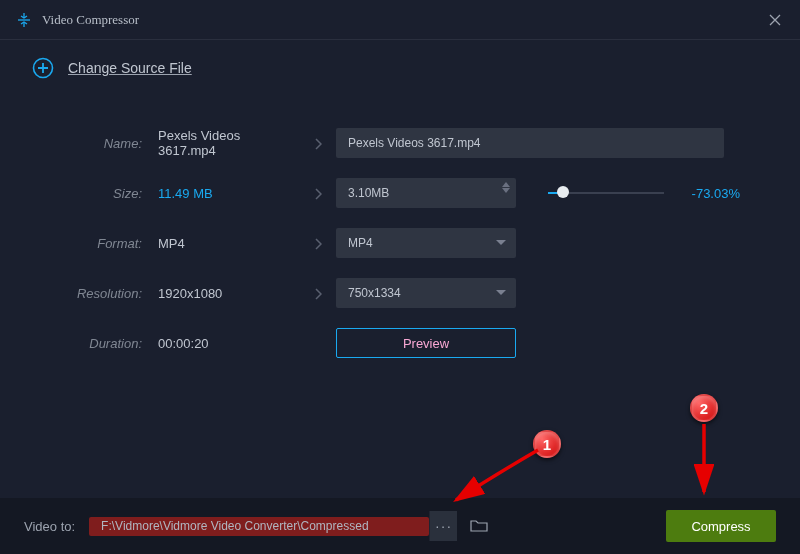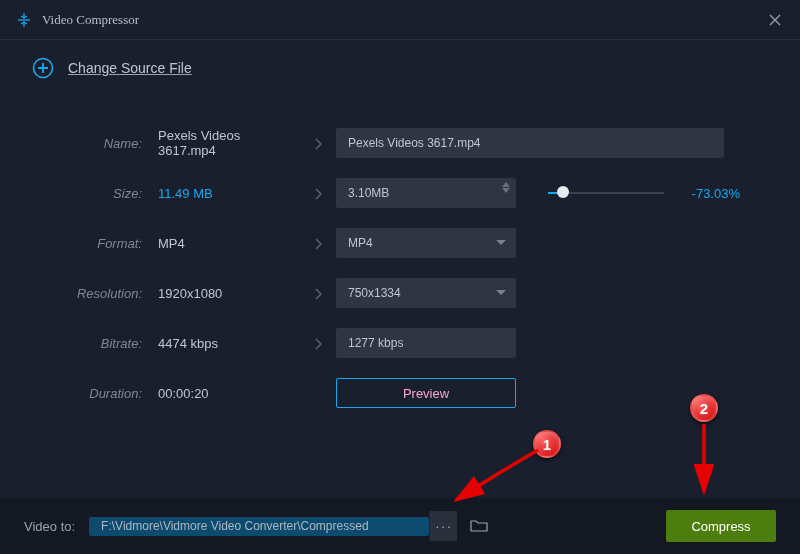--- a/index.html
+++ b/index.html
@@ -44,21 +44,21 @@
   .slider-track { position: absolute; top: 1px; left: 0; right: 0; height: 2px; background: #3a4050; }
   .slider-fill { position: absolute; top: 1px; left: 0; width: 13%; height: 2px; background: #1aa9f0; }
   .slider-thumb { position: absolute; top: -5px; left: 13%; width: 12px; height: 12px; border-radius: 50%; background: #e8ecf0; margin-left: -6px; cursor: pointer; }
   .percent { margin-left: 16px; font-size: 13px; color: #1aa9f0; width: 60px; text-align: right; }
   
   .preview-btn { display: flex; align-items: center; justify-content: center; height: 30px; width: 180px; border: 1px solid #1aa9f0; color: #f9a8d4; font-size: 13px; border-radius: 2px; cursor: pointer; background: transparent; }
   
   
   .bottombar { position: absolute; bottom: 0; left: 0; right: 0; height: 56px; background: #141823; display: flex; align-items: center; padding: 0 24px; }
   .save-label { font-size: 13px; color: #9ca3af; margin-right: 14px; }
-  .path-box { background: #0c4a6e; height: 19px; flex: 0 0 340px; display: flex; align-items: center; padding: 0 12px; font-size: 12px; color: #b0b6c0; border-radius: 2px; overflow: hidden; white-space: nowrap; }
+  .path-box { background: #7f1d1d; height: 19px; flex: 0 0 340px; display: flex; align-items: center; padding: 0 12px; font-size: 12px; color: #b0b6c0; border-radius: 2px; overflow: hidden; white-space: nowrap; }
   .more-btn { width: 28px; height: 30px; display:flex; align-items:center; justify-content:center; color:#9ca3af; cursor:pointer; font-size:14px; letter-spacing:1px; background:#2a303c; border-left:1px solid #1f2430;}
   .folder-btn { width: 32px; height: 30px; display:flex; align-items:center; justify-content:center; cursor:pointer; margin-left:6px;}
   .compress-btn { margin-left: auto; background: #4d7c0f; color: #fff; height: 32px; width: 110px; display:flex; align-items:center; justify-content:center; font-size: 13px; border-radius: 2px; cursor: pointer; }
   
   
   .callout { position: absolute; width: 28px; height: 28px; border-radius: 50%; background: radial-gradient(circle at 30% 30%, #ff6666, #cc0000); border: 2px solid #ffffff30; box-shadow: 0 2px 4px rgba(0,0,0,.6), inset 0 2px 4px rgba(255,255,255,.3); color: #fff; font-weight: bold; font-size: 15px; display:flex; align-items:center; justify-content:center; }
   .arrow-annot { position: absolute; pointer-events:none; }
 </style>
 </head>
 <body>
@@ -162,34 +162,20 @@
         </svg>
     </div>
     <div class="input-cell">
       <div class="input-box select-box">
         <span>750x1334</span>
         <div class="select-caret"></div>
       </div>
     </div>
   </div>
 
-  <div class="form-row">
-    <div class="form-label">Bitrate:</div>
-    <div class="form-value">4474 kbps</div>
-    <div class="arrow-cell">
-      <svg width="8" height="12" viewBox="0 0 8 12">
-          <path d="M2 1 L7 6 L2 11" fill="none" stroke="#5a6070" stroke-width="1.5"></path>
-        </svg>
-    </div>
-    <div class="input-cell">
-      <div class="input-box">
-          <span>1277 kbps</span>
-        </div>
-    </div>
-  </div>
 
   <div class="form-row">
     <div class="form-label">Duration:</div>
     <div class="form-value">00:00:20</div>
     <div class="arrow-cell"></div>
     <div class="input-cell">
       <div class="preview-btn">
           <span>Preview</span>
         </div>
     </div>

